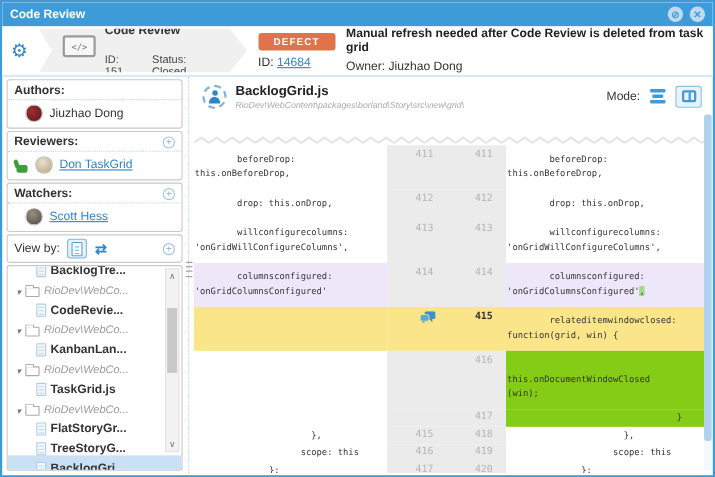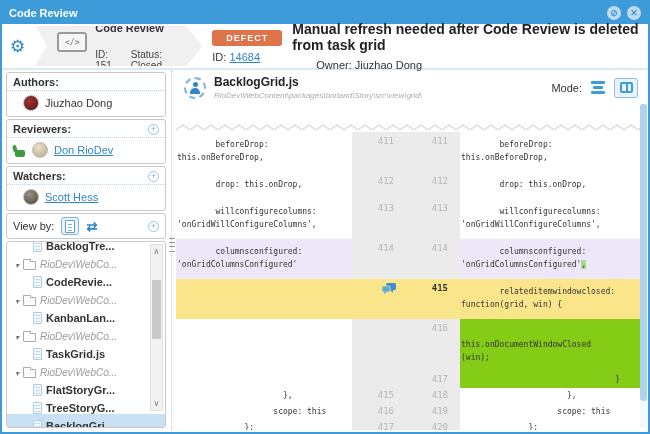--- a/index.html
+++ b/index.html
@@ -32,22 +32,22 @@
   .monitor .neck { width:8px; height:4px; background:#9A9A9A; margin:0 auto; }
   .monitor .base { width:16px; height:2px; background:#9A9A9A; margin:0 auto; }
   .ribbon-text .rt-title { font-size:11px; font-weight:bold; color:#333; }
   .ribbon-text .rt-sub { display:flex; gap:14px; font-size:10px; color:#444; margin-top:15px; }
   .defect-col { display:flex; flex-direction:column; gap:5px; align-items:flex-start; }
   .defect-badge { background:#DF744A; color:#fff; font-size:9px; font-weight:bold;
                   letter-spacing:1px; padding:3px 14px; border-radius:3px; }
   .defect-id { font-size:11px; color:#333; }
   .link { color:#2E86C9; text-decoration:underline; cursor:pointer; }
   .summary-col { display:flex; flex-direction:column; gap:6px; min-width:0; }
-  .summary-title { font-size:14px; font-weight:bold; color:#222; }
-  .summary-owner { font-size:11px; color:#333;margin-left:24px; }
+  .summary-title { font-size:11px; font-weight:bold; color:#222; }
+  .summary-owner { font-size:11px; color:#333; }
 
   
   .body { display:flex; height:360px; }
 
   
   .sidebar { width:166px; padding:2px 2px 2px 4px; display:flex; flex-direction:column; gap:2px; }
   .box { border:1px solid #C9C9C9; border-radius:3px; background:#fff; }
   .box-head { display:flex; align-items:center; padding:3px 6px 2px; border-bottom:1px dotted #BCD8EE; }
   .box-head .lbl { font-size:11px; font-weight:bold; color:#333; }
   .add-btn { margin-left:auto; width:11px; height:11px; border:1px solid #9FC3E0; border-radius:50%;
@@ -203,21 +203,21 @@
       </div>
 
       <div class="box">
         <div class="box-head">
           <span class="lbl">Reviewers:</span>
           <span class="add-btn">+</span>
         </div>
         <div class="person-row" style="padding-left:6px;">
           <span class="thumb-icon"></span>
           <span class="avatar dk"></span>
-          <a class="link">Don RioDev</a>
+          <a class="link">Don TaskGrid</a>
         </div>
       </div>
 
       <div class="box">
         <div class="box-head">
           <span class="lbl">Watchers:</span>
           <span class="add-btn">+</span>
         </div>
         <div class="person-row">
           <span class="avatar sh"></span>

